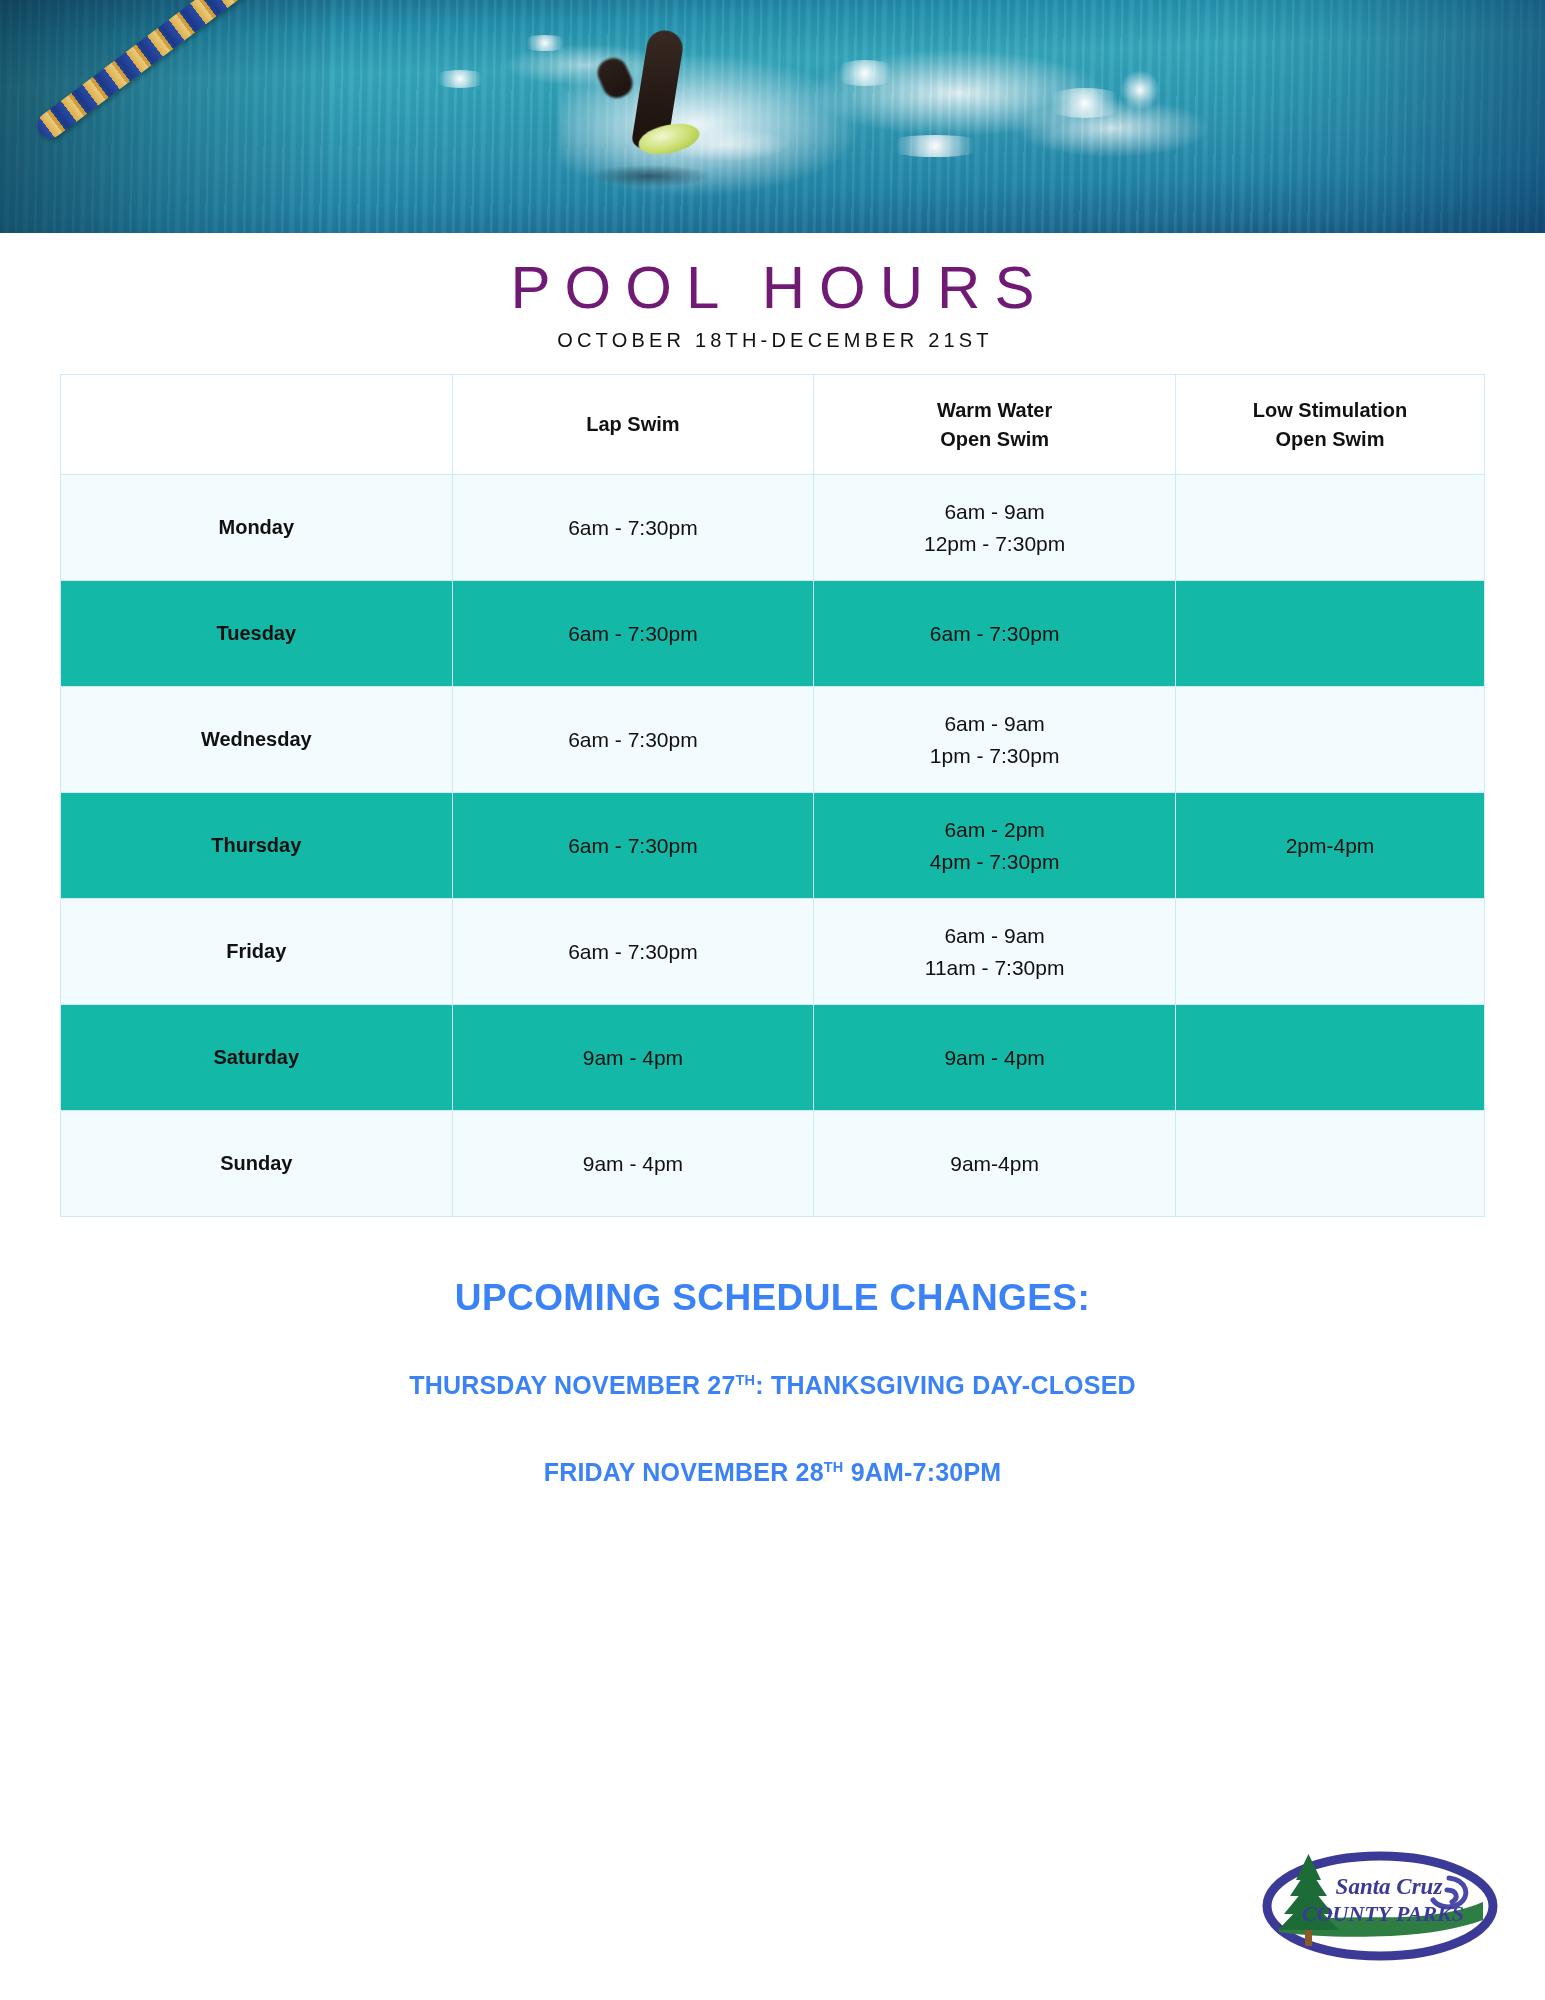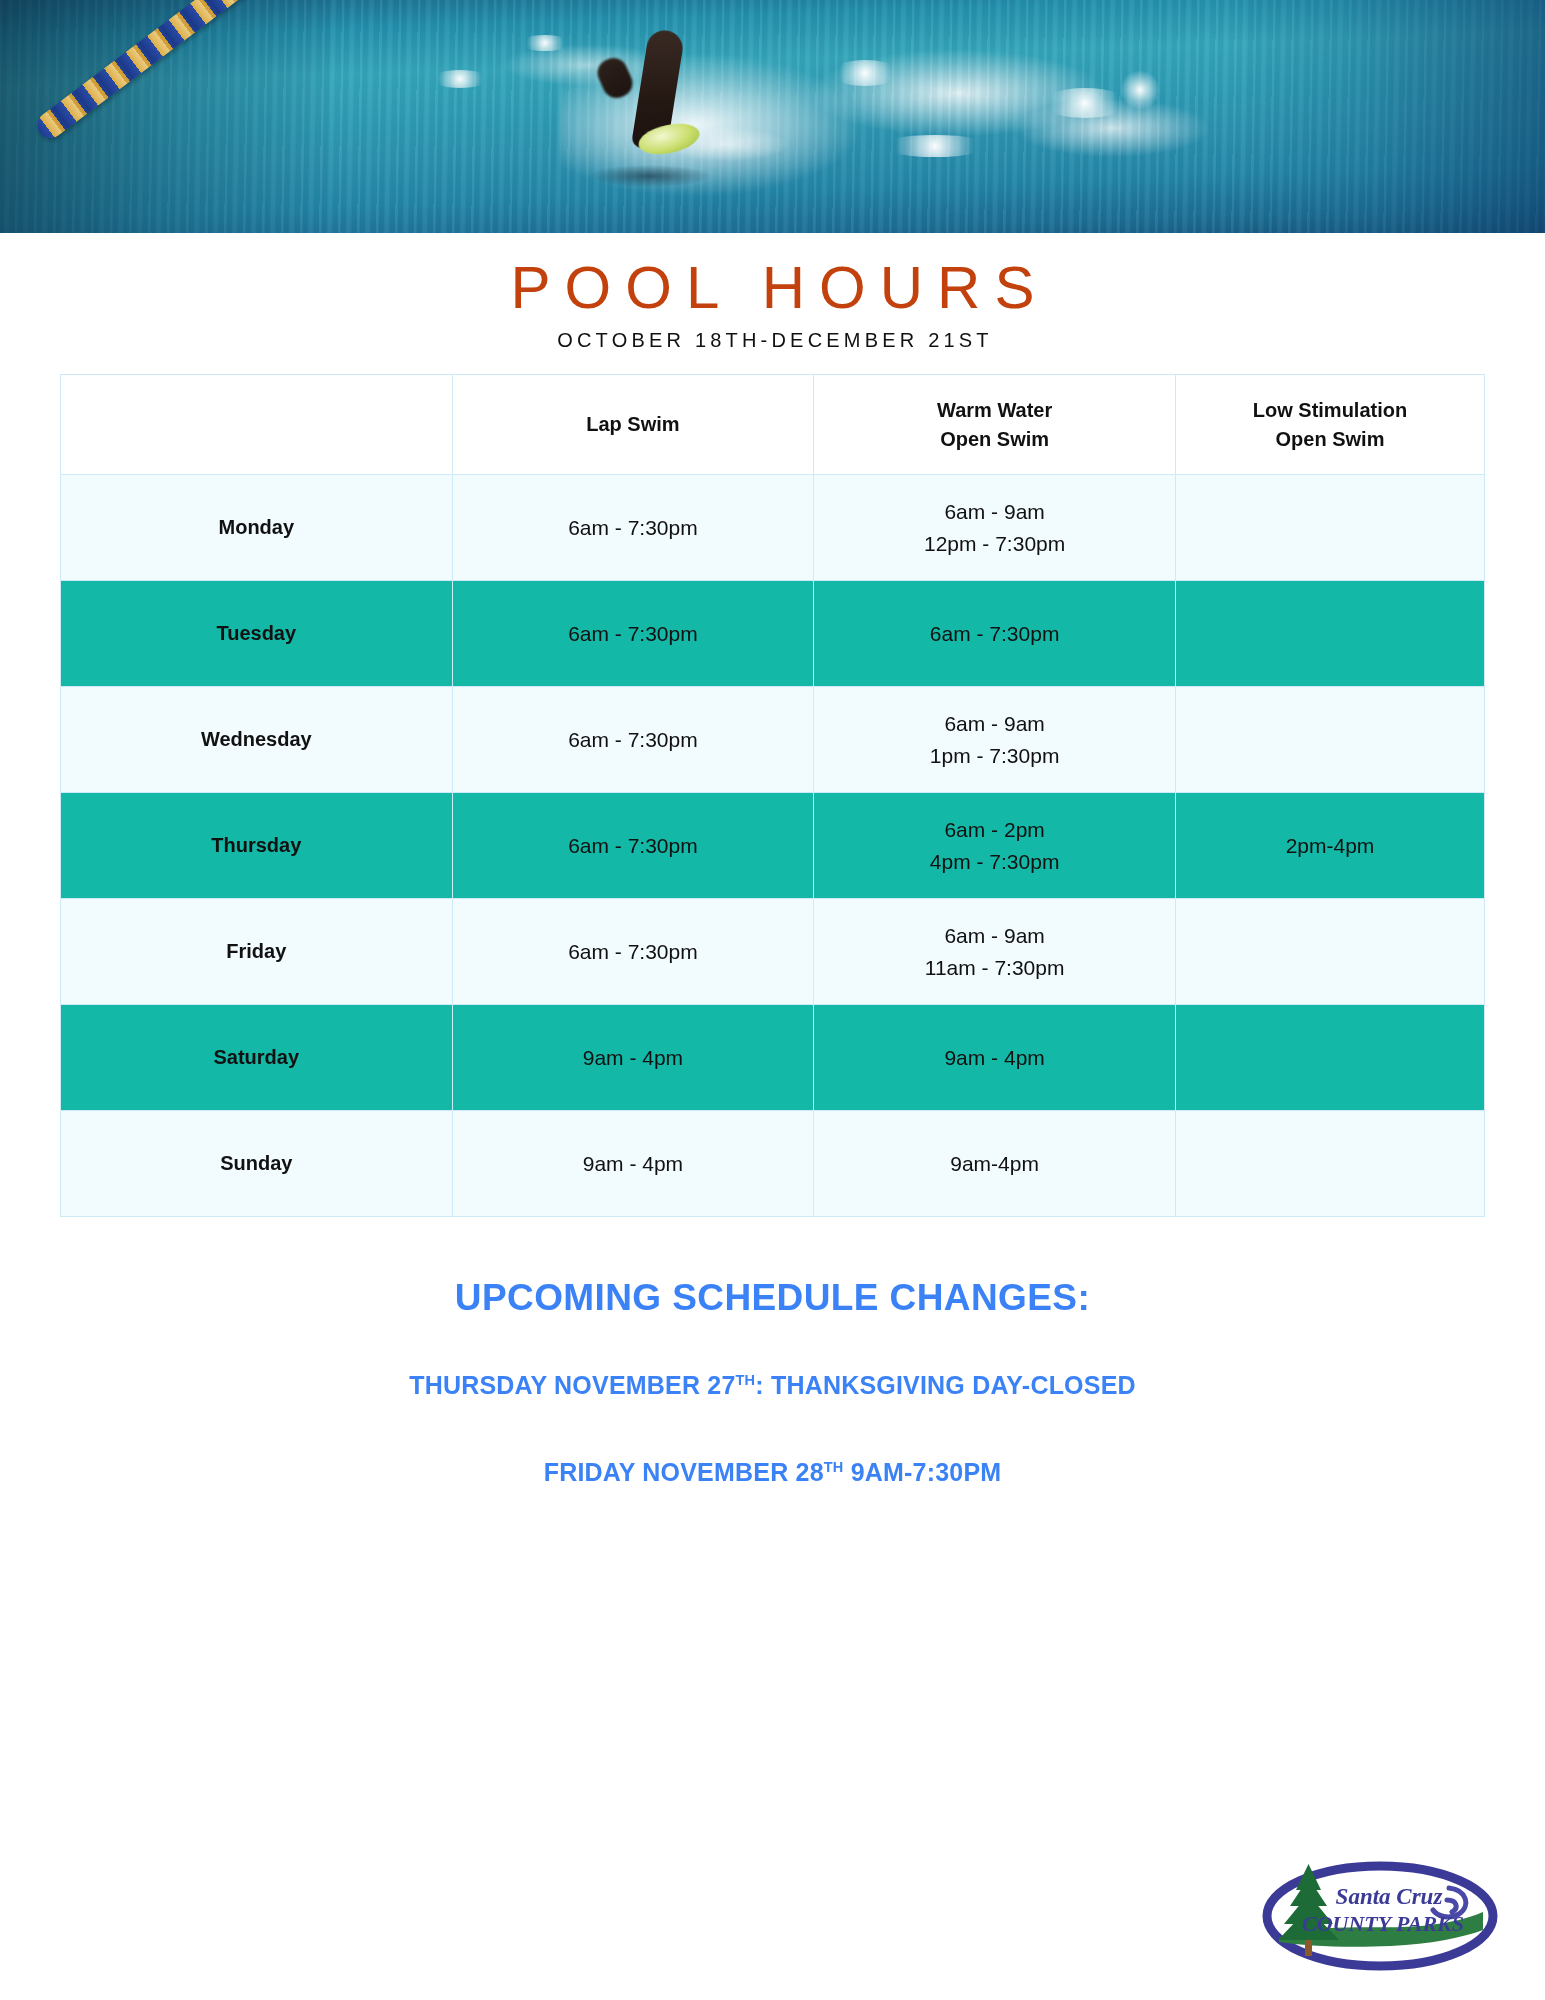--- a/index.html
+++ b/index.html
@@ -137,21 +137,21 @@
   
   .title-block {
     text-align: center;
     padding-top: 22px;
   }
   .main-title {
     font-family: "Liberation Sans", sans-serif;
     font-size: 60px;
     font-weight: 300;
     letter-spacing: 14px;
-    color: #c2410c;
+    color: #701a75;
     line-height: 1.1;
     padding-left: 14px;
   }
   .sub-title {
     font-family: "Liberation Sans", sans-serif;
     font-size: 20px;
     font-weight: 400;
     letter-spacing: 4.2px;
     color: #111111;
     margin-top: 8px;
@@ -226,21 +226,21 @@
   sup.ord {
     font-size: 0.58em;
     vertical-align: super;
     line-height: 0;
   }
 
   
   .logo {
     position: absolute;
     right: 46px;
-    bottom: 12px;
+    bottom: 22px;
     width: 238px;
     height: 132px;
   }
 </style>
 </head>
 <body>
 
 <div class="page">
 
   <div class="hero">

